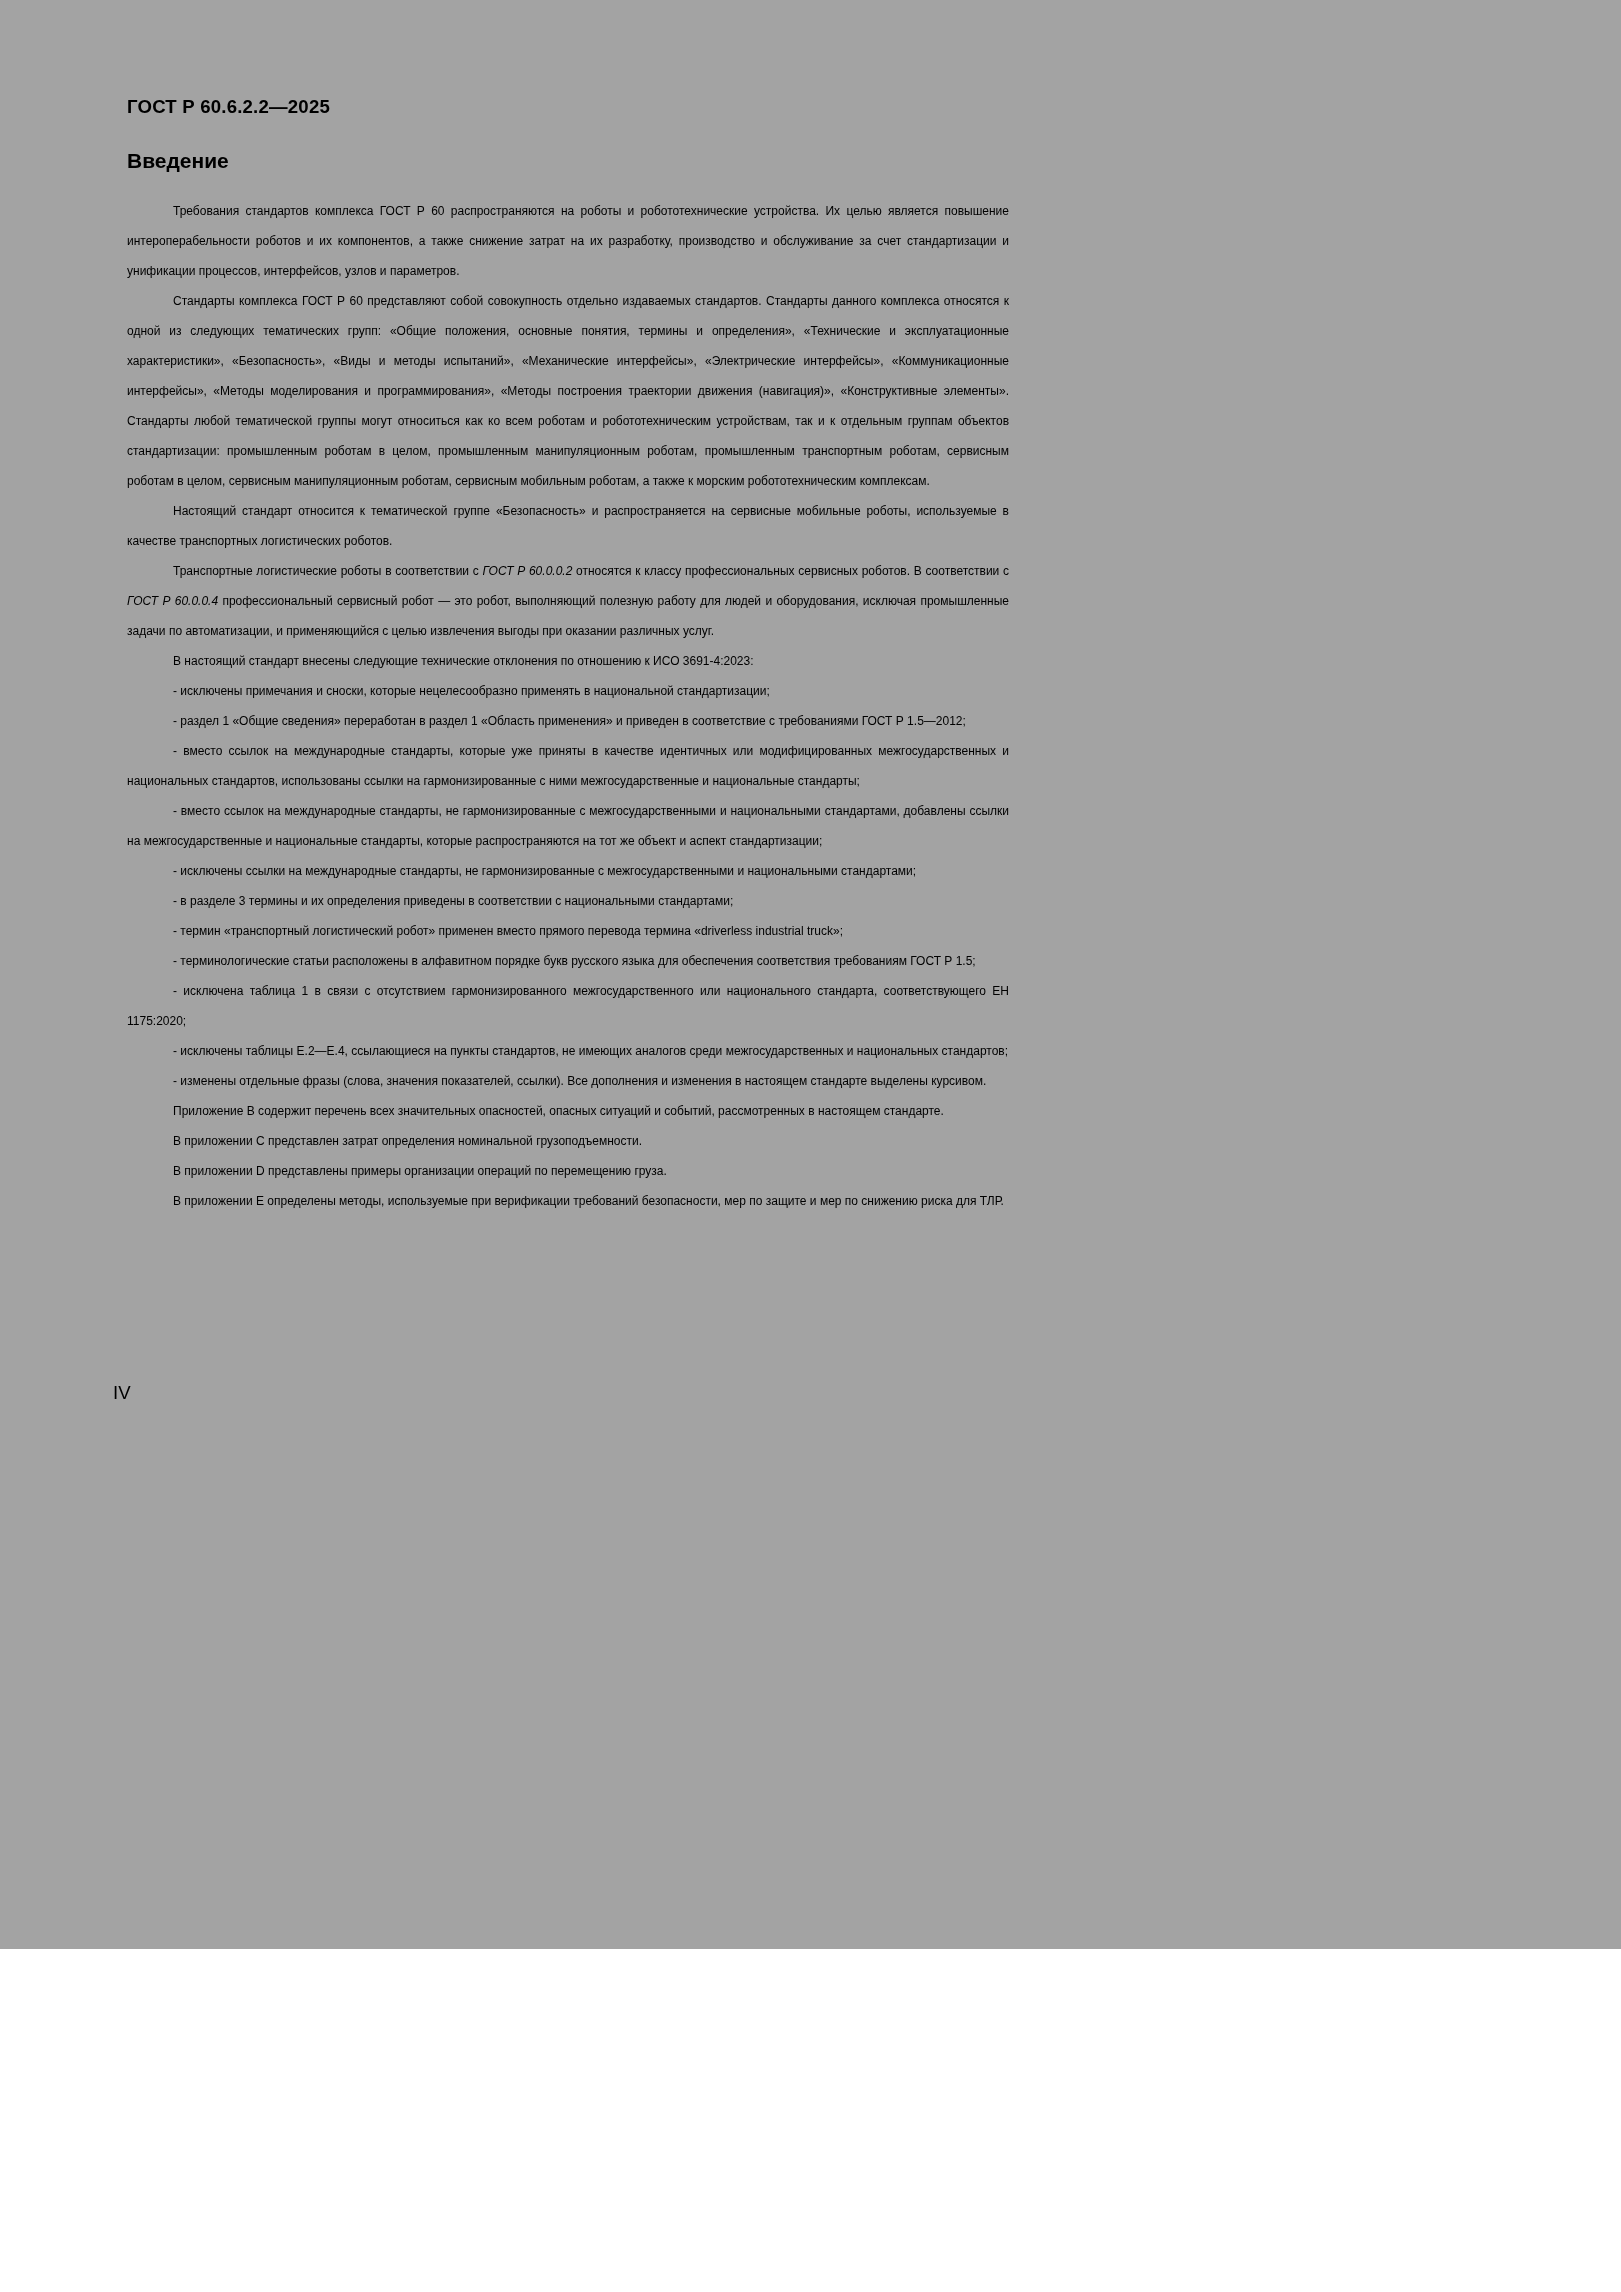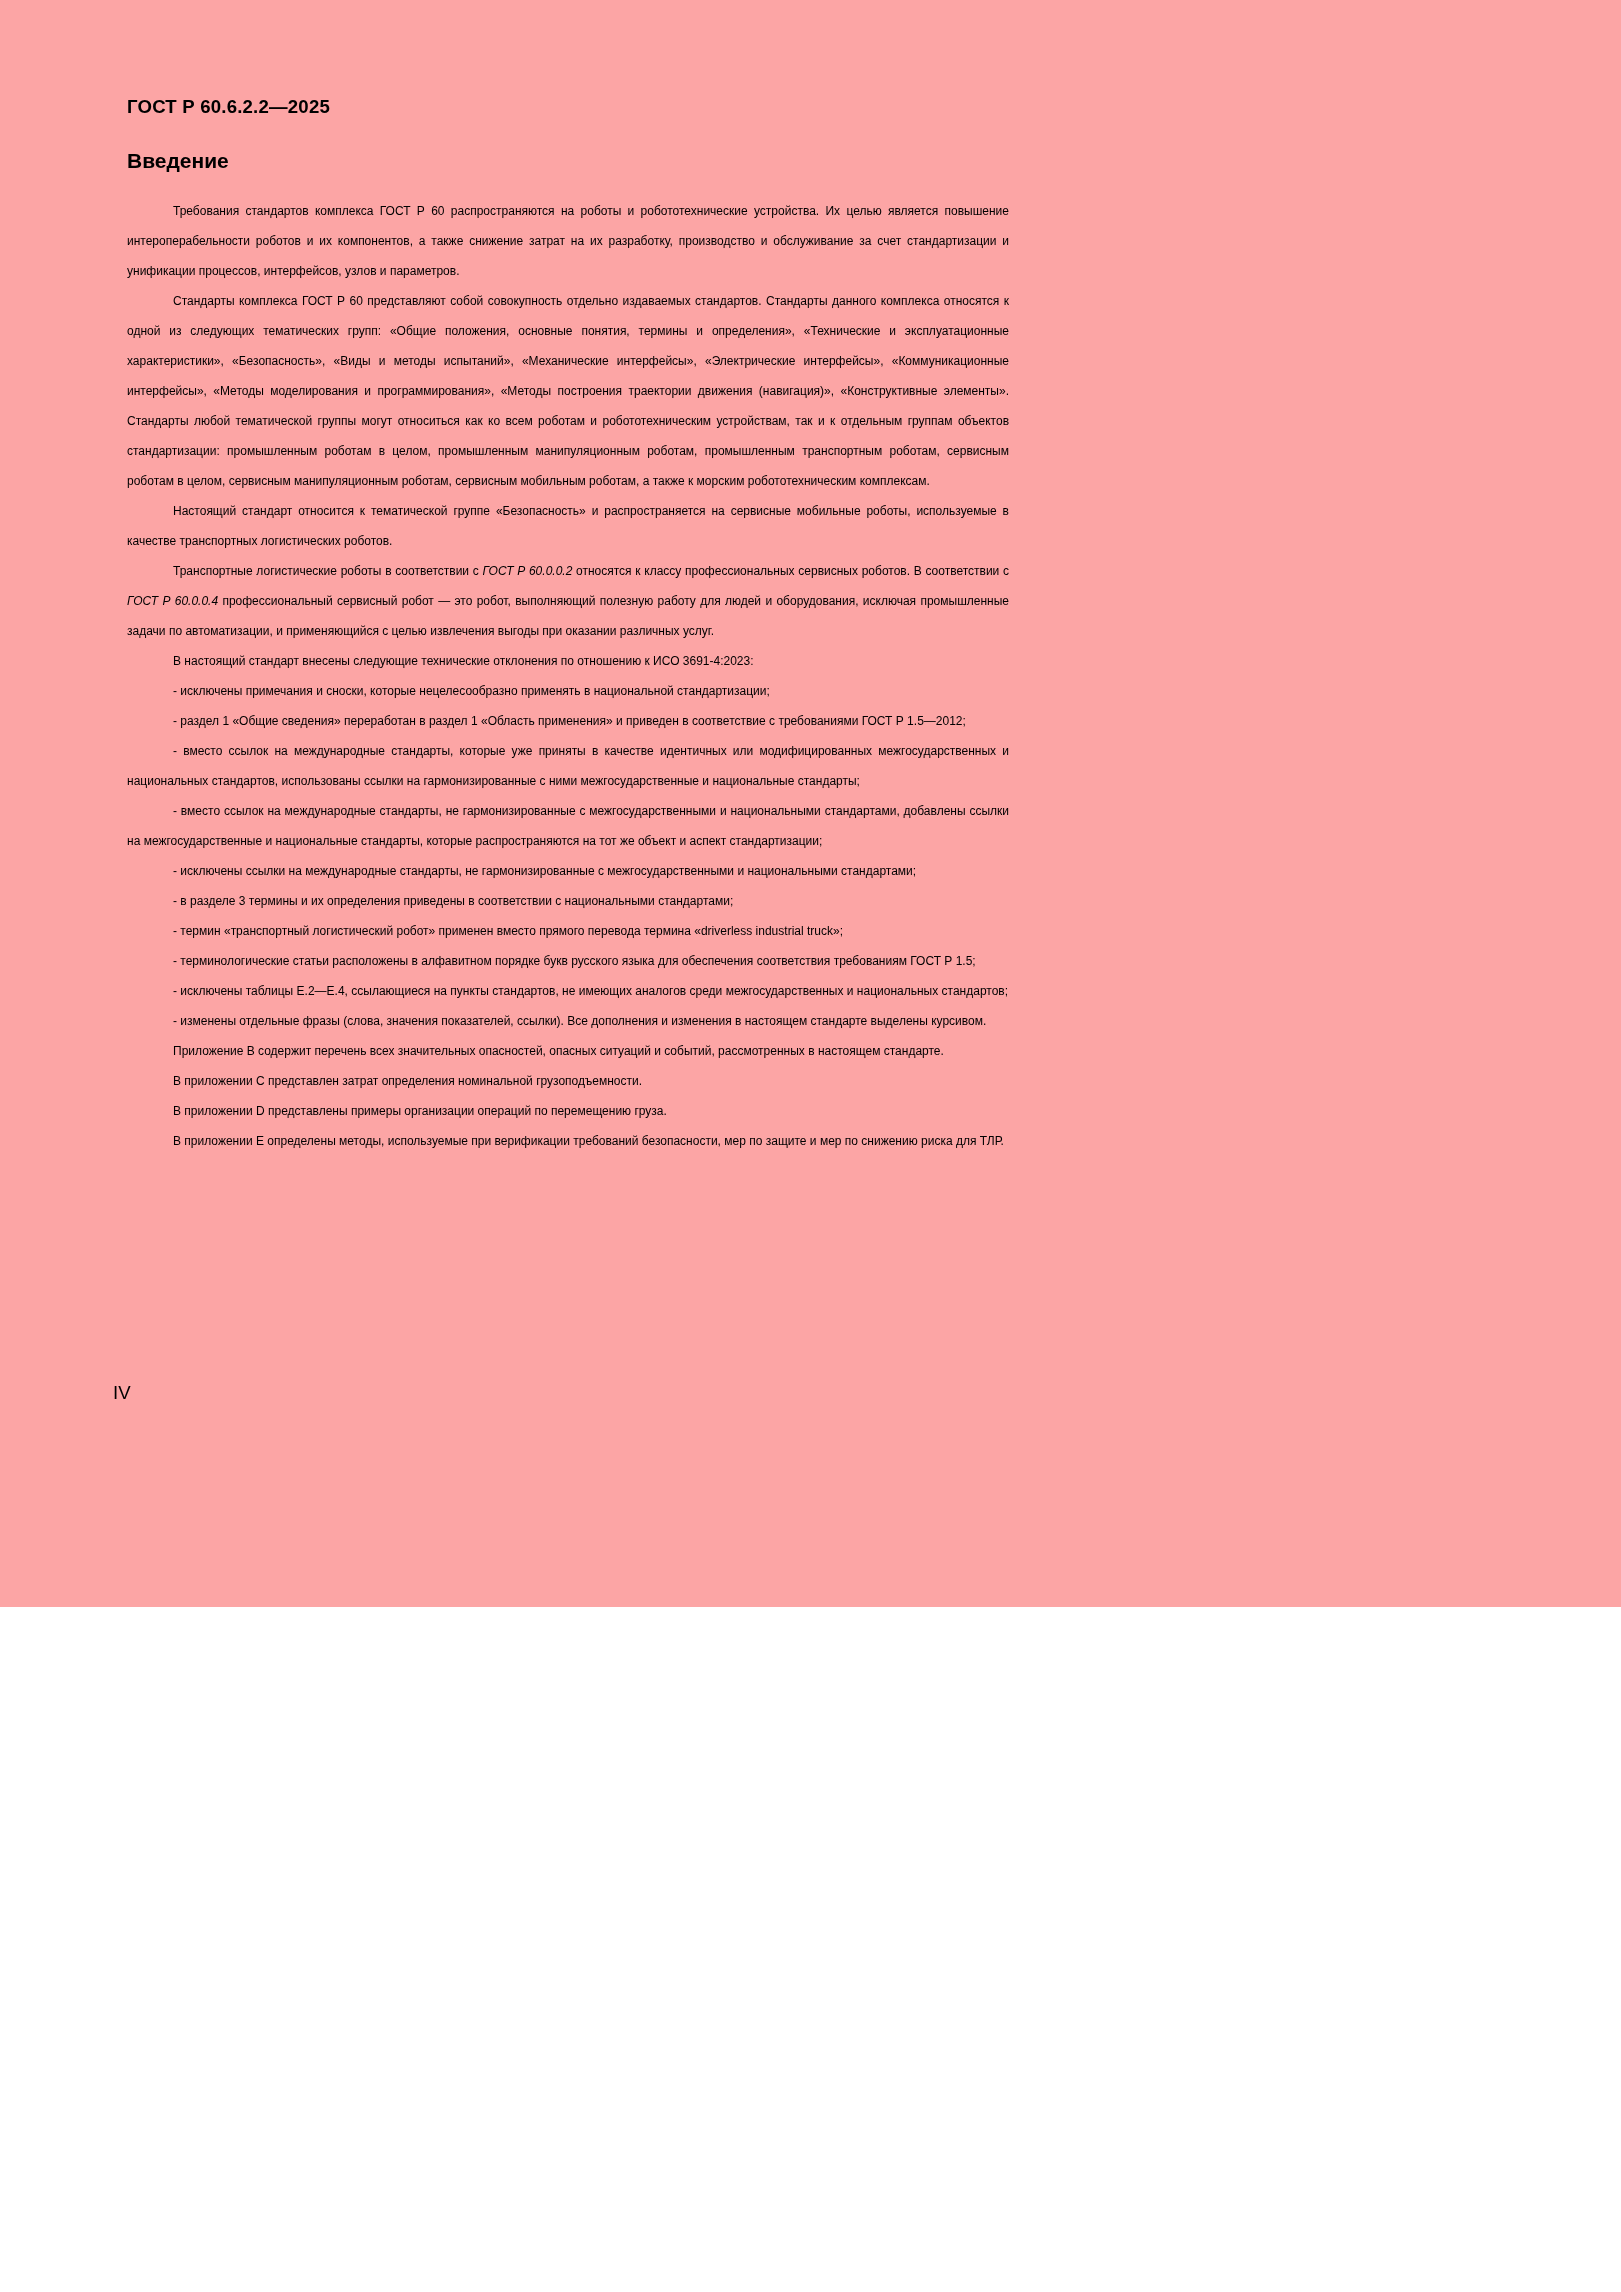--- a/index.html
+++ b/index.html
@@ -3,22 +3,22 @@
 <meta charset="utf-8">
 <style>
   html, body {
     margin: 0;
     padding: 0;
     background: #ffffff;
   }
   .page {
     position: relative;
     width: 1621px;
-    height: 1607px;
-    background: #fca5a5;
+    height: 1949px;
+    background: #a3a3a3;
     color: #000000;
     font-family: "Liberation Sans", "DejaVu Sans", sans-serif;
     overflow: hidden;
   }
   .content {
     position: absolute;
     left: 127px;
     top: 96px;
     width: 882px;
   }
@@ -70,20 +70,21 @@
         <p class="para"><span>Транспортные логистические роботы в соответствии с </span><span class="italic">ГОСТ Р 60.0.0.2</span><span> относятся к классу профессиональных сервисных роботов. В соответствии с </span><span class="italic">ГОСТ Р 60.0.0.4</span><span> профессиональный сервисный робот — это робот, выполняющий полезную работу для людей и оборудования, исключая промышленные задачи по автоматизации, и применяющийся с целью извлечения выгоды при оказании различных услуг.</span></p>
         <p class="para"><span>В настоящий стандарт внесены следующие технические отклонения по отношению к ИСО 3691-4:2023:</span></p>
         <p class="para"><span>- исключены примечания и сноски, которые нецелесообразно применять в национальной стандартизации;</span></p>
         <p class="para"><span>- раздел 1 «Общие сведения» переработан в раздел 1 «Область применения» и приведен в соответствие с требованиями ГОСТ Р 1.5—2012;</span></p>
         <p class="para"><span>- вместо ссылок на международные стандарты, которые уже приняты в качестве идентичных или модифицированных межгосударственных и национальных стандартов, использованы ссылки на гармонизированные с ними межгосударственные и национальные стандарты;</span></p>
         <p class="para"><span>- вместо ссылок на международные стандарты, не гармонизированные с межгосударственными и национальными стандартами, добавлены ссылки на межгосударственные и национальные стандарты, которые распространяются на тот же объект и аспект стандартизации;</span></p>
         <p class="para"><span>- исключены ссылки на международные стандарты, не гармонизированные с межгосударственными и национальными стандартами;</span></p>
         <p class="para"><span>- в разделе 3 термины и их определения приведены в соответствии с национальными стандартами;</span></p>
         <p class="para"><span>- термин «транспортный логистический робот» применен вместо прямого перевода термина «driverless industrial truck»;</span></p>
         <p class="para"><span>- терминологические статьи расположены в алфавитном порядке букв русского языка для обеспечения соответствия требованиям ГОСТ Р 1.5;</span></p>
+        <p class="para"><span>- исключена таблица 1 в связи с отсутствием гармонизированного межгосударственного или национального стандарта, соответствующего ЕН 1175:2020;</span></p>
         <p class="para"><span>- исключены таблицы Е.2—Е.4, ссылающиеся на пункты стандартов, не имеющих аналогов среди межгосударственных и национальных стандартов;</span></p>
         <p class="para"><span>- изменены отдельные фразы (слова, значения показателей, ссылки). Все дополнения и изменения в настоящем стандарте выделены курсивом.</span></p>
         <p class="para"><span>Приложение В содержит перечень всех значительных опасностей, опасных ситуаций и событий, рассмотренных в настоящем стандарте.</span></p>
         <p class="para"><span>В приложении С представлен затрат определения номинальной грузоподъемности.</span></p>
         <p class="para"><span>В приложении D представлены примеры организации операций по перемещению груза.</span></p>
         <p class="para"><span>В приложении Е определены методы, используемые при верификации требований безопасности, мер по защите и мер по снижению риска для ТЛР.</span></p>
       </div>
   </div>
   <div class="page-number">IV</div>
 </div>

